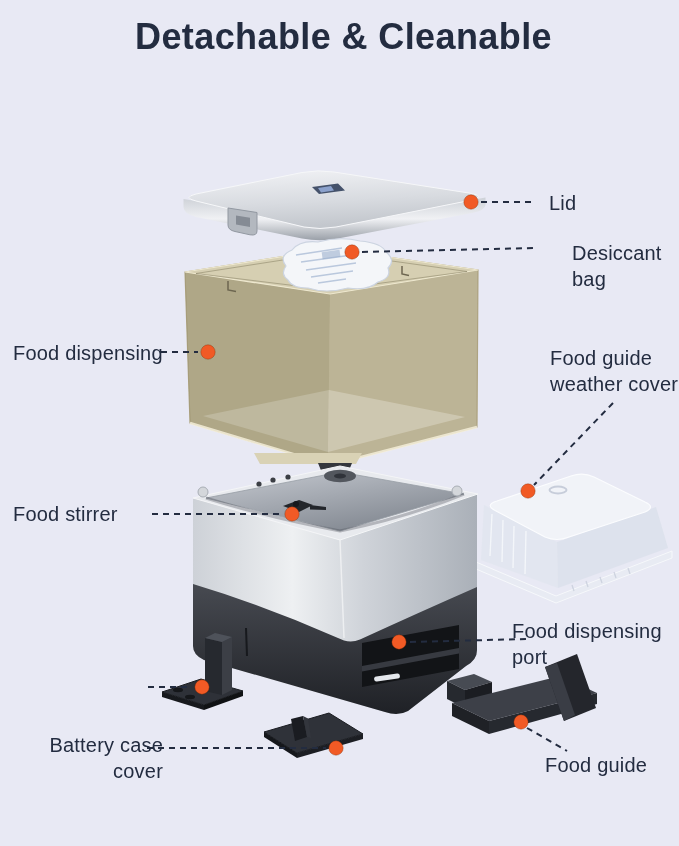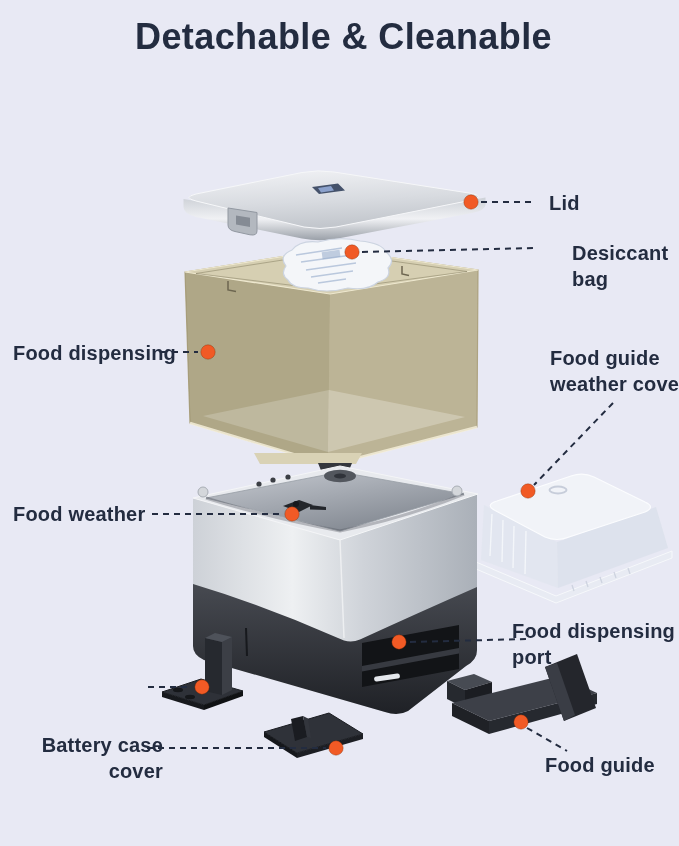--- a/index.html
+++ b/index.html
@@ -8,21 +8,21 @@
     position:relative;width:679px;height:846px;margin:0 auto;
     background:var(--background,#e8e9f4);overflow:hidden;
   }
   .title{
     position:absolute;left:0;right:0;top:16px;text-align:center;
     font-size:36px;font-weight:bold;letter-spacing:.4px;
     color:var(--text,#232c40);margin:0;padding-left:8px;
   }
   svg.art{position:absolute;left:0;top:0;width:679px;height:846px;}
   .callout{
-    position:absolute;font-size:20px;font-weight:bold;line-height:1.32;
+    position:absolute;font-size:20px;font-weight:normal;line-height:1.32;
     letter-spacing:.2px;color:var(--text,#232c40);
   }
   .dash{stroke:var(--text,#232c40);stroke-width:2;stroke-dasharray:6 5;fill:none;}
   .dot{fill:var(--accent,#f15a25);stroke:rgba(120,40,0,.35);stroke-width:1;}
   #lbl-lid{left:549px;top:190px;width:90px;}
   #lbl-desiccant{left:572px;top:240px;width:125px;}
   #lbl-container{left:13px;top:340px;width:180px;}
   #lbl-weather{left:530px;top:345px;width:150px;margin-left:20px;}
   #lbl-stirrer{left:13px;top:501px;width:160px;}
   #lbl-port{left:512px;top:618px;width:170px;}
@@ -179,18 +179,18 @@
       <circle class="dot" cx="202" cy="687" r="7.2"></circle>
       <circle class="dot" cx="336" cy="748" r="7.2"></circle>
       <circle class="dot" cx="521" cy="722" r="7.2"></circle>
     </g>
   </svg>
 
   <div class="callout" id="lbl-lid">Lid</div>
   <div class="callout" id="lbl-desiccant">Desiccant bag</div>
   <div class="callout" id="lbl-container">Food dispensing</div>
   <div class="callout" id="lbl-weather">Food guide weather cover</div>
-  <div class="callout" id="lbl-stirrer">Food weather</div>
+  <div class="callout" id="lbl-stirrer">Food stirrer</div>
   <div class="callout" id="lbl-port">Food dispensing port</div>
   <div class="callout" id="lbl-battery">Battery case cover</div>
   <div class="callout" id="lbl-foodguide">Food guide</div>
 
 </div>
 
 </body></html>

